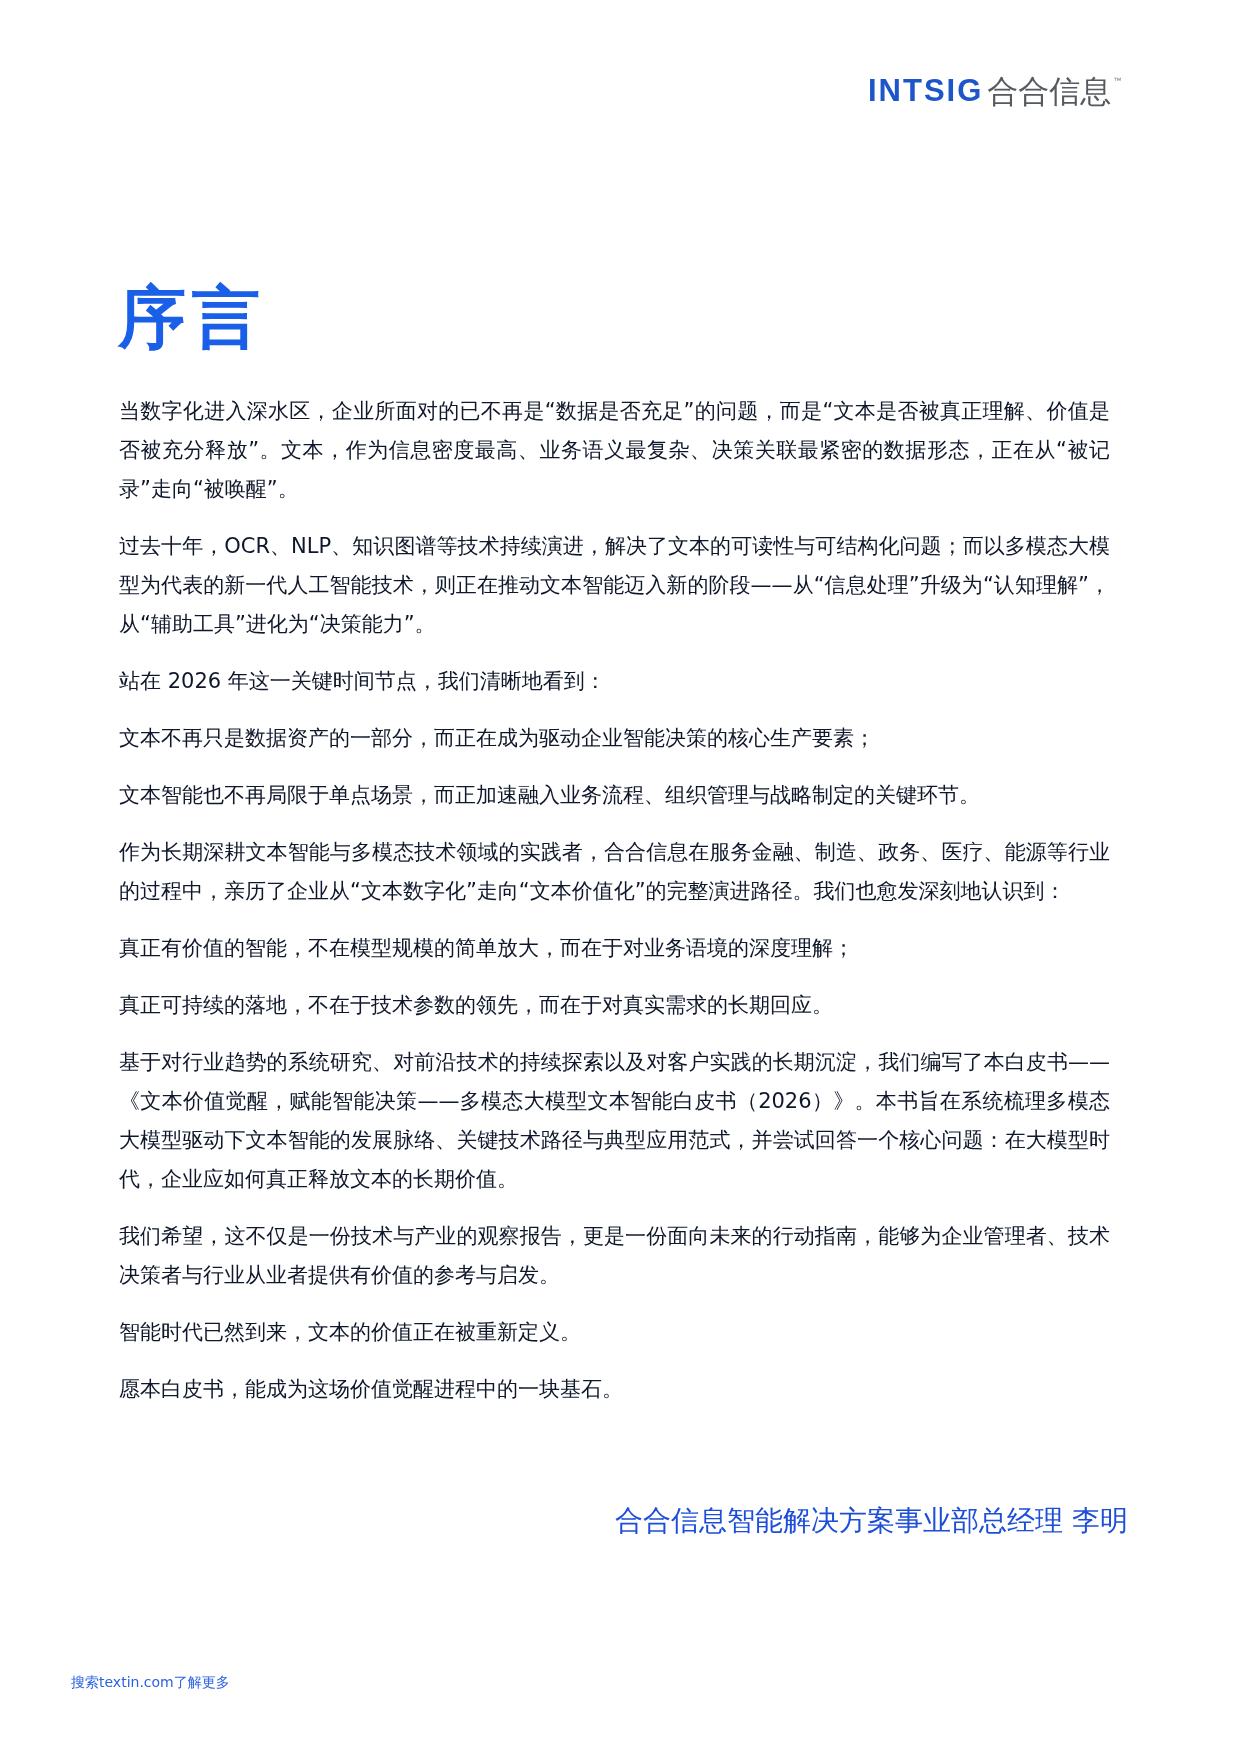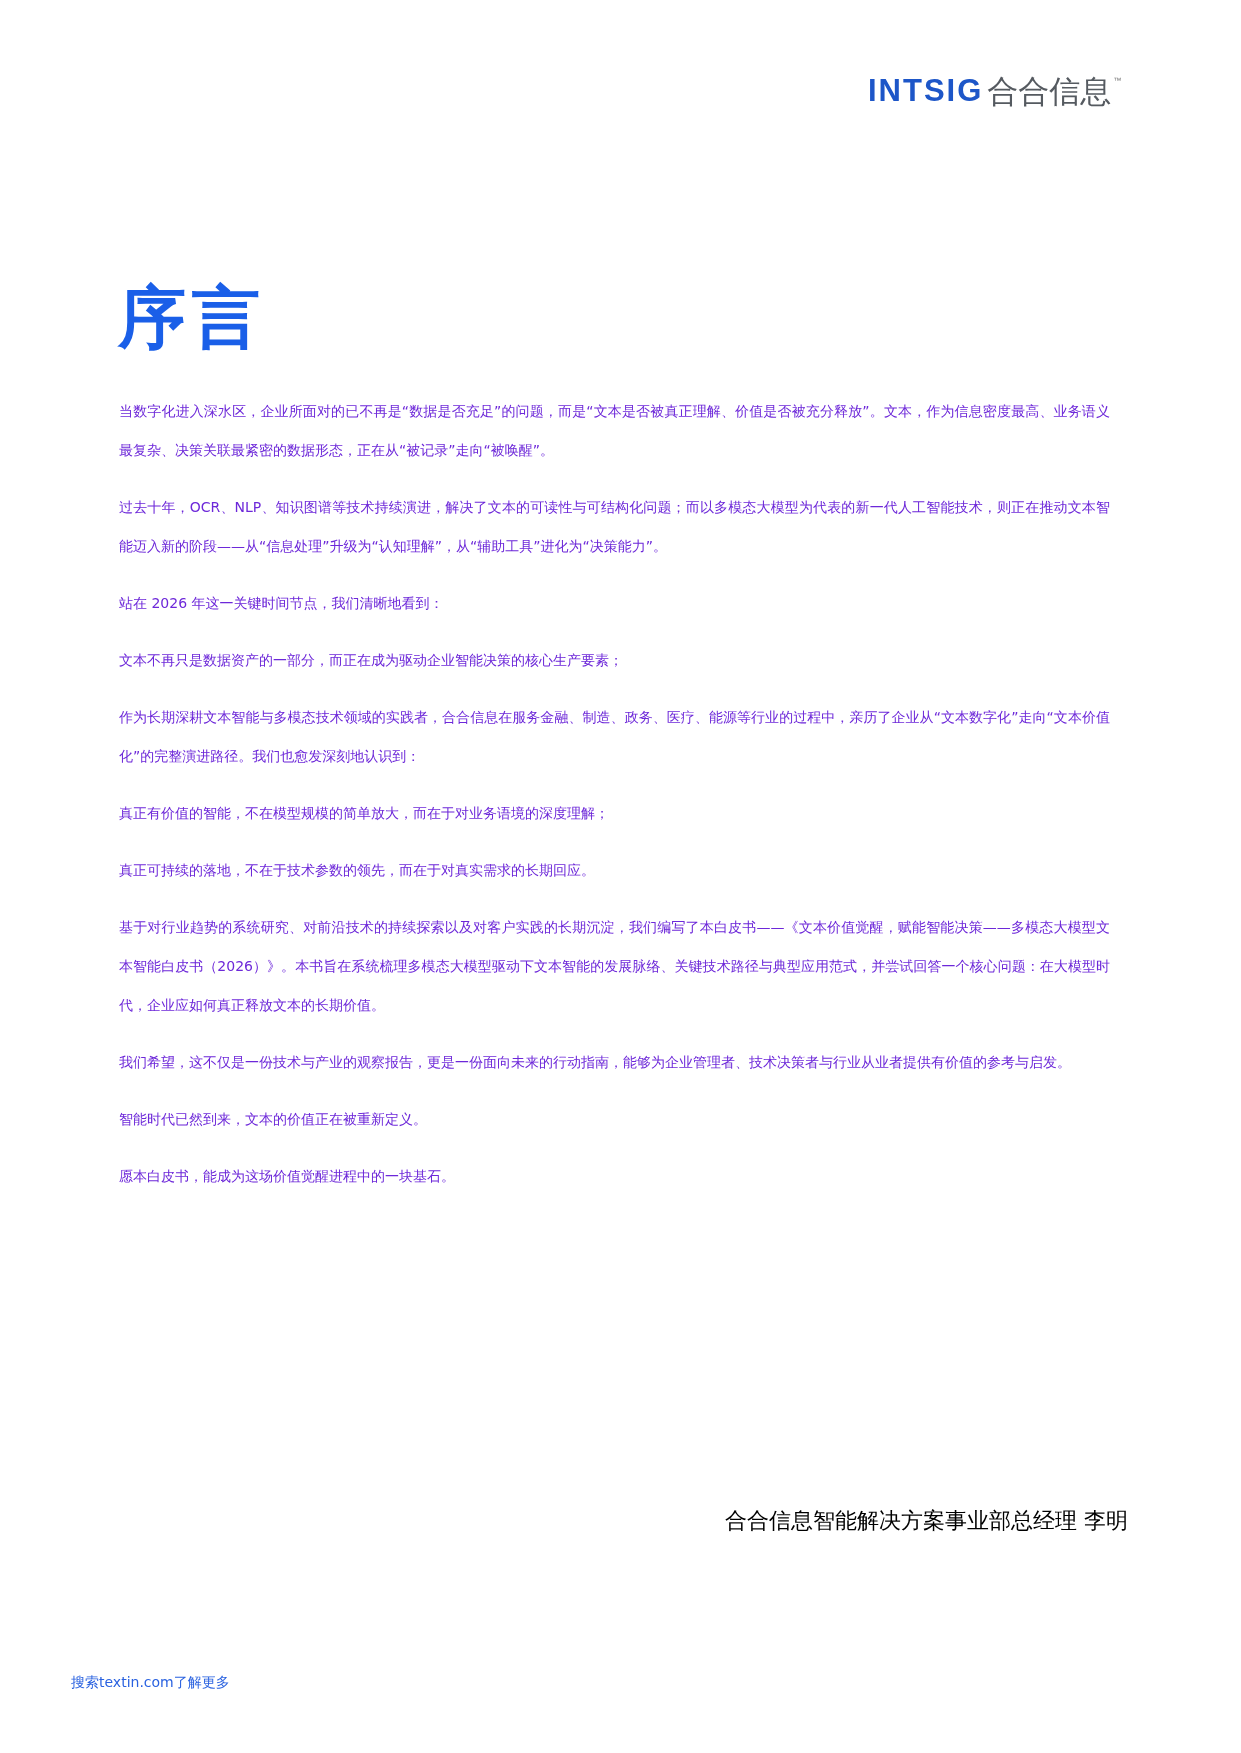--- a/index.html
+++ b/index.html
@@ -27,26 +27,26 @@
   .title {
     position: absolute; top: 232px; left: 118px;
     font-size: 68px; font-weight: bold; color: #1a5fe8;
     letter-spacing: 6px; line-height: 80px;
   }
   .body-text {
     position: absolute; top: 392px; left: 119px; width: 1008px;
   }
   .para {
     margin: 0 17px 18px 0;
-    font-size: 14px; line-height: 39px;
-    text-align: justify; color: #6d28d9;
+    font-size: 21px; line-height: 39px;
+    text-align: justify; color: #0f172a;
   }
   .signature {
     position: absolute; top: 1500px; right: 113px; text-align: left;
-    color: #000000; font-size: 22px; line-height: 41px;
+    color: #1d4ed8; font-size: 28px; line-height: 41px;
   }
   .footer-link {
     position: absolute; top: 1674px; left: 71px;
     color: #2a62e0; font-size: 14px; text-decoration: none;
   }
 </style>
 </head>
 <body>
 
 <div class="logo">
@@ -55,20 +55,21 @@
   <span class="logo-tm">™</span>
 </div>
 
 <h1 class="title">序言</h1>
 
 <div class="body-text">
   <p class="para">当数字化进入深水区，企业所面对的已不再是“数据是否充足”的问题，而是“文本是否被真正理解、价值是否被充分释放”。文本，作为信息密度最高、业务语义最复杂、决策关联最紧密的数据形态，正在从“被记录”走向“被唤醒”。</p>
   <p class="para">过去十年，OCR、NLP、知识图谱等技术持续演进，解决了文本的可读性与可结构化问题；而以多模态大模型为代表的新一代人工智能技术，则正在推动文本智能迈入新的阶段——从“信息处理”升级为“认知理解”，从“辅助工具”进化为“决策能力”。</p>
   <p class="para">站在 2026 年这一关键时间节点，我们清晰地看到：</p>
   <p class="para">文本不再只是数据资产的一部分，而正在成为驱动企业智能决策的核心生产要素；</p>
+  <p class="para">文本智能也不再局限于单点场景，而正加速融入业务流程、组织管理与战略制定的关键环节。</p>
   <p class="para">作为长期深耕文本智能与多模态技术领域的实践者，合合信息在服务金融、制造、政务、医疗、能源等行业的过程中，亲历了企业从“文本数字化”走向“文本价值化”的完整演进路径。我们也愈发深刻地认识到：</p>
   <p class="para">真正有价值的智能，不在模型规模的简单放大，而在于对业务语境的深度理解；</p>
   <p class="para">真正可持续的落地，不在于技术参数的领先，而在于对真实需求的长期回应。</p>
   <p class="para">基于对行业趋势的系统研究、对前沿技术的持续探索以及对客户实践的长期沉淀，我们编写了本白皮书——《文本价值觉醒，赋能智能决策——多模态大模型文本智能白皮书（2026）》。本书旨在系统梳理多模态大模型驱动下文本智能的发展脉络、关键技术路径与典型应用范式，并尝试回答一个核心问题：在大模型时代，企业应如何真正释放文本的长期价值。</p>
   <p class="para">我们希望，这不仅是一份技术与产业的观察报告，更是一份面向未来的行动指南，能够为企业管理者、技术决策者与行业从业者提供有价值的参考与启发。</p>
   <p class="para">智能时代已然到来，文本的价值正在被重新定义。</p>
   <p class="para">愿本白皮书，能成为这场价值觉醒进程中的一块基石。</p>
 </div>
 
 <div class="signature">

